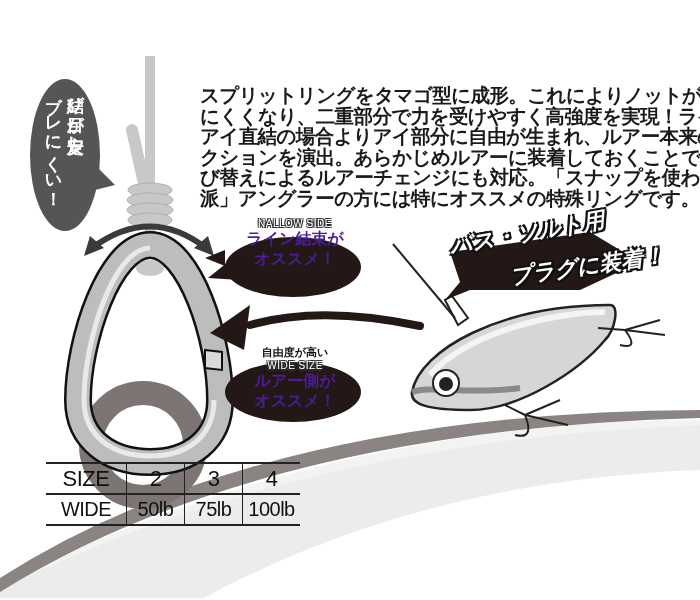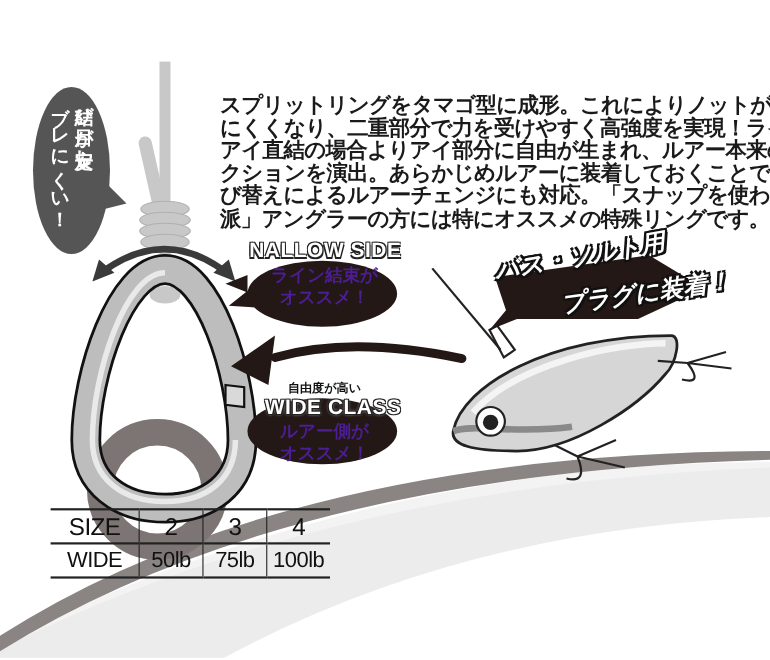--- a/index.html
+++ b/index.html
@@ -19,23 +19,23 @@
       position: absolute; left: 30px; top: 85px; width: 70px; height: 145px;
       display: flex; flex-direction: row-reverse; justify-content: center; gap: 2px;
     }
     .vcol {
       writing-mode: vertical-rl; color: #ffffff; font-weight: bold;
       font-size: 17px; letter-spacing: 0px; line-height: 20px;
     }
     .callout { position: absolute; text-align: center; color: #fff; font-weight: bold; }
     .callout .small { font-size: 11px; color: #111; -webkit-text-stroke: 0; text-shadow: 0 0 2px #fff, 0 0 2px #fff; }
     .callout .big {
-      font-size: 19px; color: #fff; letter-spacing: 0.5px;
+      font-size: 10px; color: #fff; letter-spacing: 0.5px;
       text-shadow: -1px -1px 0 #222, 1px -1px 0 #222, -1px 1px 0 #222, 1px 1px 0 #222, 0 0 3px #fff;
-      font-family: "Liberation Sans", sans-serif; font-weight: bold; text-align: right;
+      font-family: "Liberation Sans", sans-serif; font-weight: normal;
     }
     .callout .body { font-size: 16px; line-height: 20px; color: #4c1d95; }
     .banner {
       position: absolute; left: 440px; top: 232px; width: 240px;
       color: #fff; font-weight: bold; font-style: italic;
       text-shadow: -2px -2px 0 #111, 2px -2px 0 #111, -2px 2px 0 #111, 2px 2px 0 #111, 0 2px 0 #111, 2px 0 0 #111;
     }
     .banner .l1 { font-size: 22px; transform: rotate(-10deg); transform-origin: left center; position:absolute; left:10px; top:0; white-space:nowrap; }
     .banner .l2 { font-size: 22px; transform: rotate(-8deg); transform-origin: left center; position:absolute; left:70px; top:30px; white-space:nowrap; }
     table.spec {
@@ -114,21 +114,21 @@
 </svg>
 
 <div class="callout" style="left:225px; top:218px; width:140px;">
   <div class="big">NALLOW SIDE</div>
   <div class="body">ライン結束が</div>
   <div class="body">オススメ！</div>
 </div>
 
 <div class="callout" style="left:225px; top:345px; width:140px;">
   <div class="small">自由度が高い</div>
-  <div class="big">WIDE CLASS</div>
+  <div class="big">WIDE SIZE</div>
   <div class="body">ルアー側が</div>
   <div class="body">オススメ！</div>
 </div>
 
 <svg class="layer" width="700" height="600" viewBox="0 0 700 600">
   <line x1="393" y1="244" x2="455" y2="318" stroke="#222" stroke-width="2"></line>
   <path d="M445 300 L 458 325 L 468 318 L 452 296 Z" fill="none" stroke="#222" stroke-width="2"></path>
   <path d="M412 392 C 420 350, 500 305, 610 305 C 620 305, 615 330, 605 340 C 580 370, 520 410, 470 410 C 430 410, 410 405, 412 392 Z" fill="#d6d6d6" stroke="#222" stroke-width="2.5"></path>
   <path d="M430 375 C 470 330, 560 312, 605 312" fill="none" stroke="#f4f4f4" stroke-width="6"></path>
   <path d="M412 392 C 430 385, 470 395, 520 388" fill="none" stroke="#8a8a8a" stroke-width="6"></path>

